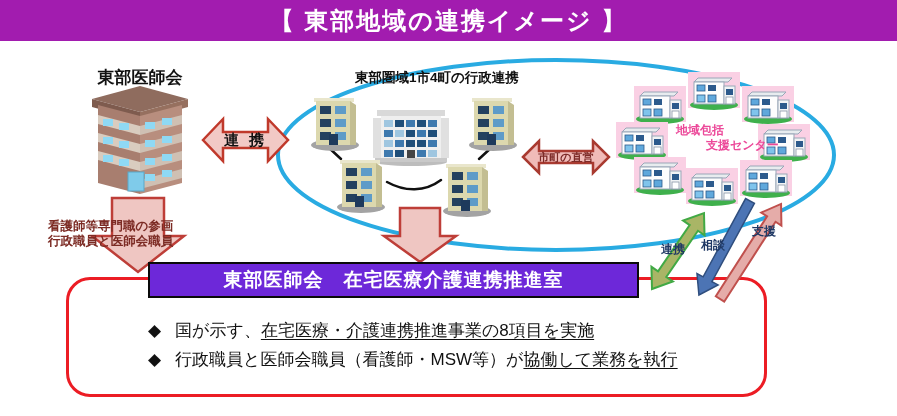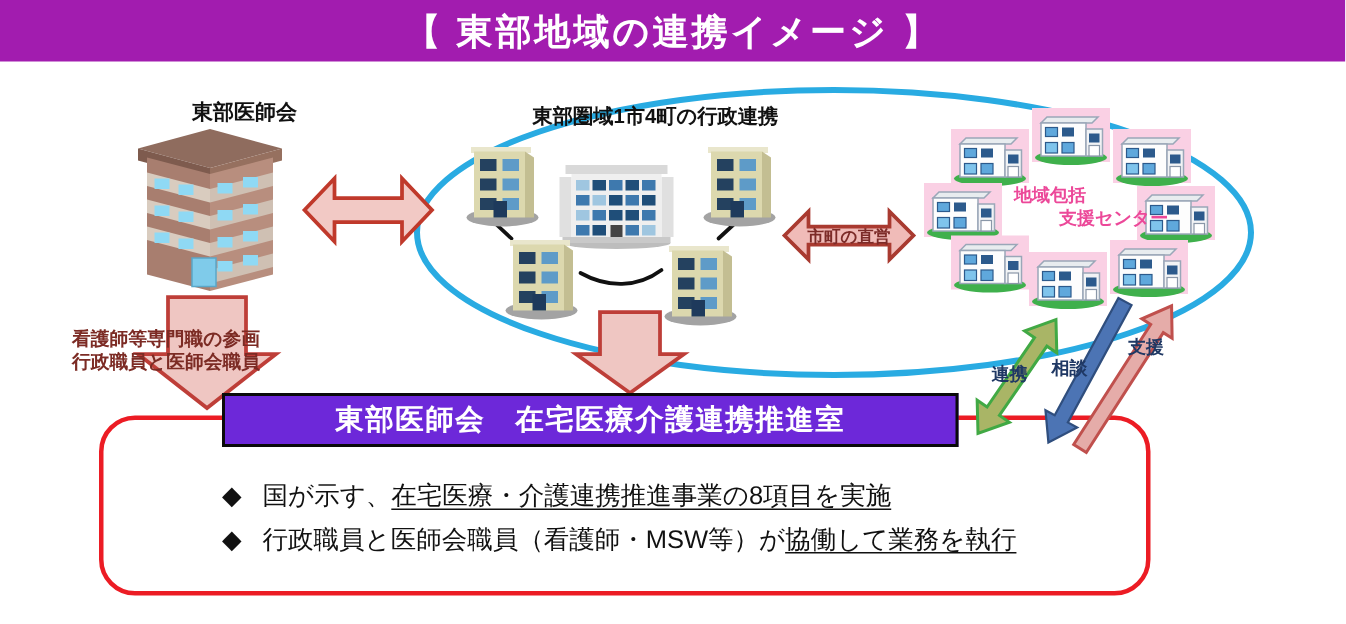--- a/index.html
+++ b/index.html
@@ -157,24 +157,25 @@
 
     <polygon points="400,208 440,208 440,236 456,236 420,262 384,236 400,236" fill="#EFC6C2" stroke="#BE3E38" stroke-width="2.5"></polygon>
 
     <polygon points="0,0 18,-13 18,-5 74,-5 74,-13 92,0 74,13 74,5 18,5 18,13" transform="translate(652,289) rotate(-55.6)" fill="#A9B566" stroke="#41A944" stroke-width="2"></polygon>
 
     <polygon points="0,-5 89,-5 89,-12 107,0 89,12 89,5 0,5" transform="translate(750,201) rotate(118.5)" fill="#4C74B4" stroke="#2F4E7E" stroke-width="1.5"></polygon>
 
     <polygon points="0,-5 95,-5 95,-12 113,0 95,12 95,5 0,5" transform="translate(720,299) rotate(-57.3)" fill="#E5ACA9" stroke="#C0504D" stroke-width="2"></polygon>
   </svg>
 
-  <div class="lbl center" style="left:82px;top:66px;width:116px;font-size:14px;text-align:right;">東部医師会</div>
+  <div class="lbl center" style="left:82px;top:66px;width:116px;font-size:17px;">東部医師会</div>
 
   <div class="lbl" style="left:343px;top:69px;font-size:13.5px;margin-left:12px;">東部圏域1市4町の行政連携</div>
 
+  <div class="lbl center" style="left:203px;top:131px;width:85px;font-size:15px;letter-spacing:3px;">連 携</div>
 
   <div class="lbl center" style="left:523px;top:150px;width:86px;font-size:11px;color:#7C2B28;">市町の直営</div>
 
   <div class="clusterlbl">
     <div>地域包括</div>
     <div class="l2">支援センター</div>
   </div>
 
   <div class="note">
     <div>看護師等専門職の参画</div>

